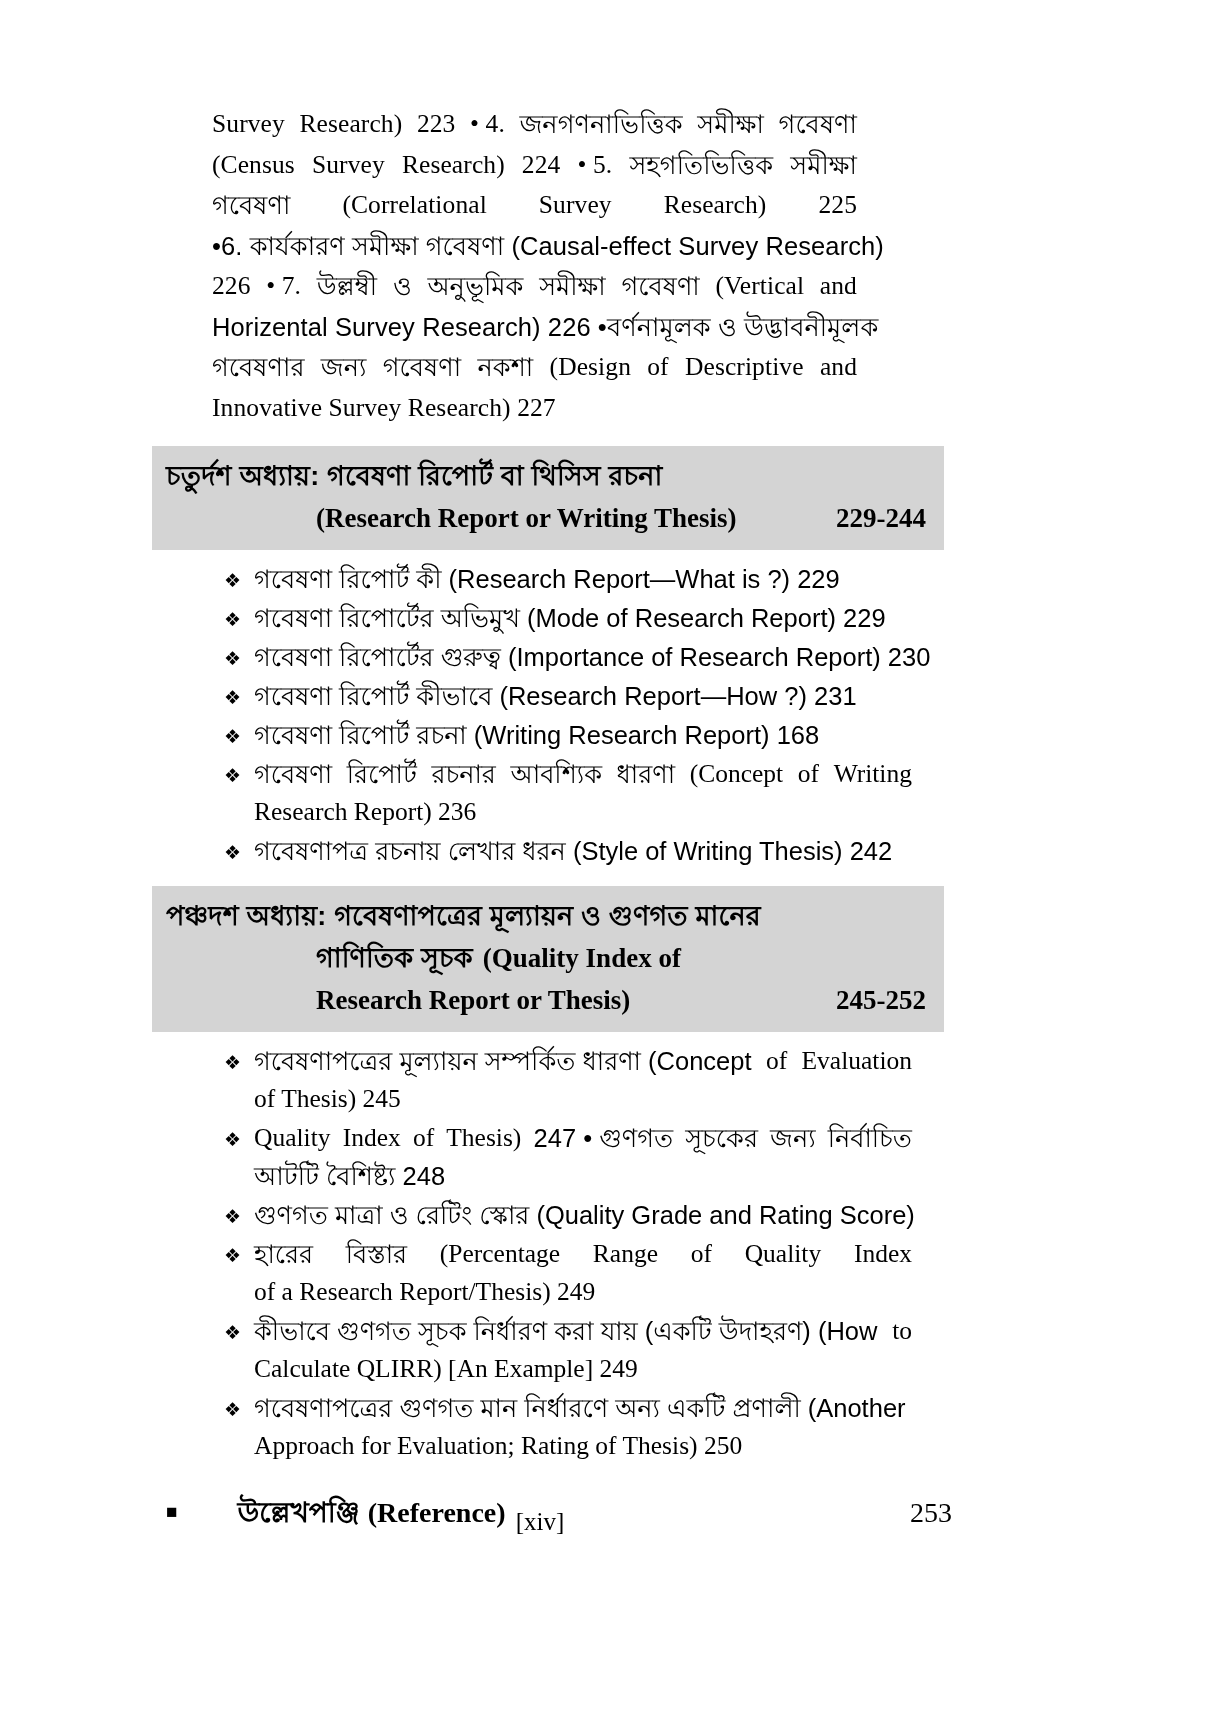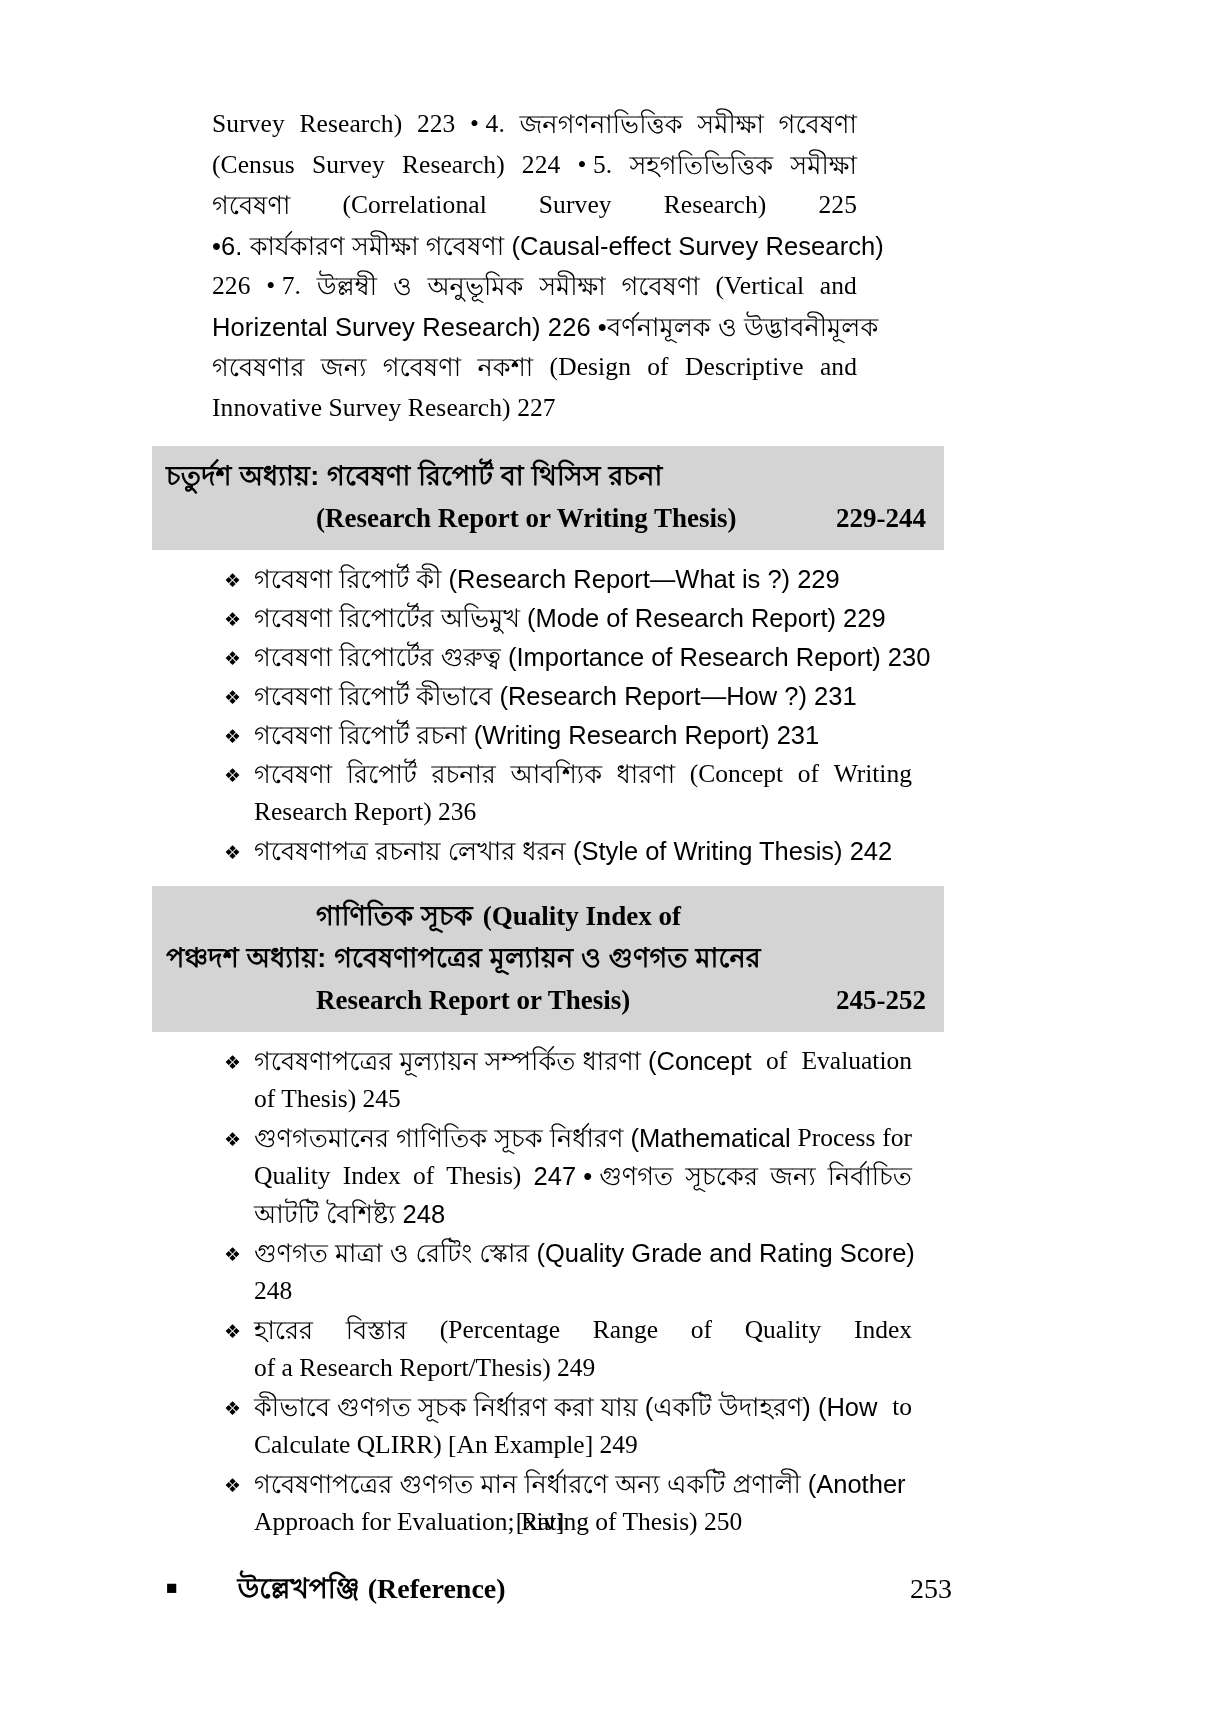--- a/index.html
+++ b/index.html
@@ -254,21 +254,21 @@
     </li>
     <li>
       <span class="bullet">❖</span>
       <span class="li-line last">
         <span class="bn">গবেষণা রিপোর্ট কীভাবে (Research Report—How ?) 231</span>
       </span>
     </li>
     <li>
       <span class="bullet">❖</span>
       <span class="li-line last">
-        <span class="bn">গবেষণা রিপোর্ট রচনা (Writing Research Report) 231</span>
+        <span class="bn">গবেষণা রিপোর্ট রচনা (Writing Research Report) 168</span>
       </span>
     </li>
     <li>
       <span class="bullet">❖</span>
       <span class="li-line">
         <span class="bn">গবেষণা</span>
         <span class="bn">রিপোর্ট</span>
         <span class="bn">রচনার</span>
         <span class="bn">আবশ্যিক</span>
         <span class="bn">ধারণা</span>
@@ -282,74 +282,66 @@
     </li>
     <li>
       <span class="bullet">❖</span>
       <span class="li-line last">
         <span class="bn">গবেষণাপত্র রচনায় লেখার ধরন (Style of Writing Thesis) 242</span>
       </span>
     </li>
   </ul>
 
   <div class="banner">
+    <div class="banner-line l1">
+      <span class="ch-bn">পঞ্চদশ অধ্যায়: গবেষণাপত্রের মূল্যায়ন ও গুণগত মানের</span>
+    </div>
     <div class="banner-line l2">
       <span class="ch-bn">গাণিতিক সূচক</span>
       <span class="ch-en" style="margin-left:10px;">(Quality Index of</span>
     </div>
-    <div class="banner-line l1">
-      <span class="ch-bn">পঞ্চদশ অধ্যায়: গবেষণাপত্রের মূল্যায়ন ও গুণগত মানের</span>
-    </div>
     <div class="banner-line l3">
       <span class="ch-en">Research Report or Thesis)</span>
       <span class="ch-pages">245-252</span>
     </div>
   </div>
 
   <ul class="toc-list">
     <li>
       <span class="bullet">❖</span>
       <span class="li-line">
         <span class="bn">গবেষণাপত্রের মূল্যায়ন সম্পর্কিত ধারণা (Concept</span>
         <span class="en">of</span>
         <span class="en">Evaluation</span>
       </span>
       <span class="li-line last">
         <span class="en">of Thesis) 245</span>
       </span>
     </li>
     <li>
       <span class="bullet">❖</span>
-      <span class="li-line">
-        <span class="bn">গুণগতমানের গাণিতিক সূচক নির্ধারণ (Mathematical</span>
-        <span class="en">Process</span>
-        <span class="en">for</span>
-      </span>
       <span class="li-line">
         <span class="en">Quality</span>
         <span class="en">Index</span>
         <span class="en">of</span>
         <span class="en">Thesis)</span>
         <span class="bn">247 • গুণগত</span>
         <span class="bn">সূচকের</span>
         <span class="bn">জন্য</span>
         <span class="bn">নির্বাচিত</span>
       </span>
       <span class="li-line last">
         <span class="bn">আটটি বৈশিষ্ট্য 248</span>
       </span>
     </li>
     <li>
       <span class="bullet">❖</span>
       <span class="li-line last">
         <span class="bn">গুণগত মাত্রা ও রেটিং স্কোর  (Quality Grade and Rating Score)</span>
       </span>
-      <span class="li-line last">
-        <span class="en">248</span>
-      </span>
     </li>
     <li>
       <span class="bullet">❖</span>
       <span class="li-line">
         <span class="bn">হারের</span>
         <span class="bn">বিস্তার</span>
         <span class="en">(Percentage</span>
         <span class="en">Range</span>
         <span class="en">of</span>
         <span class="en">Quality</span>

